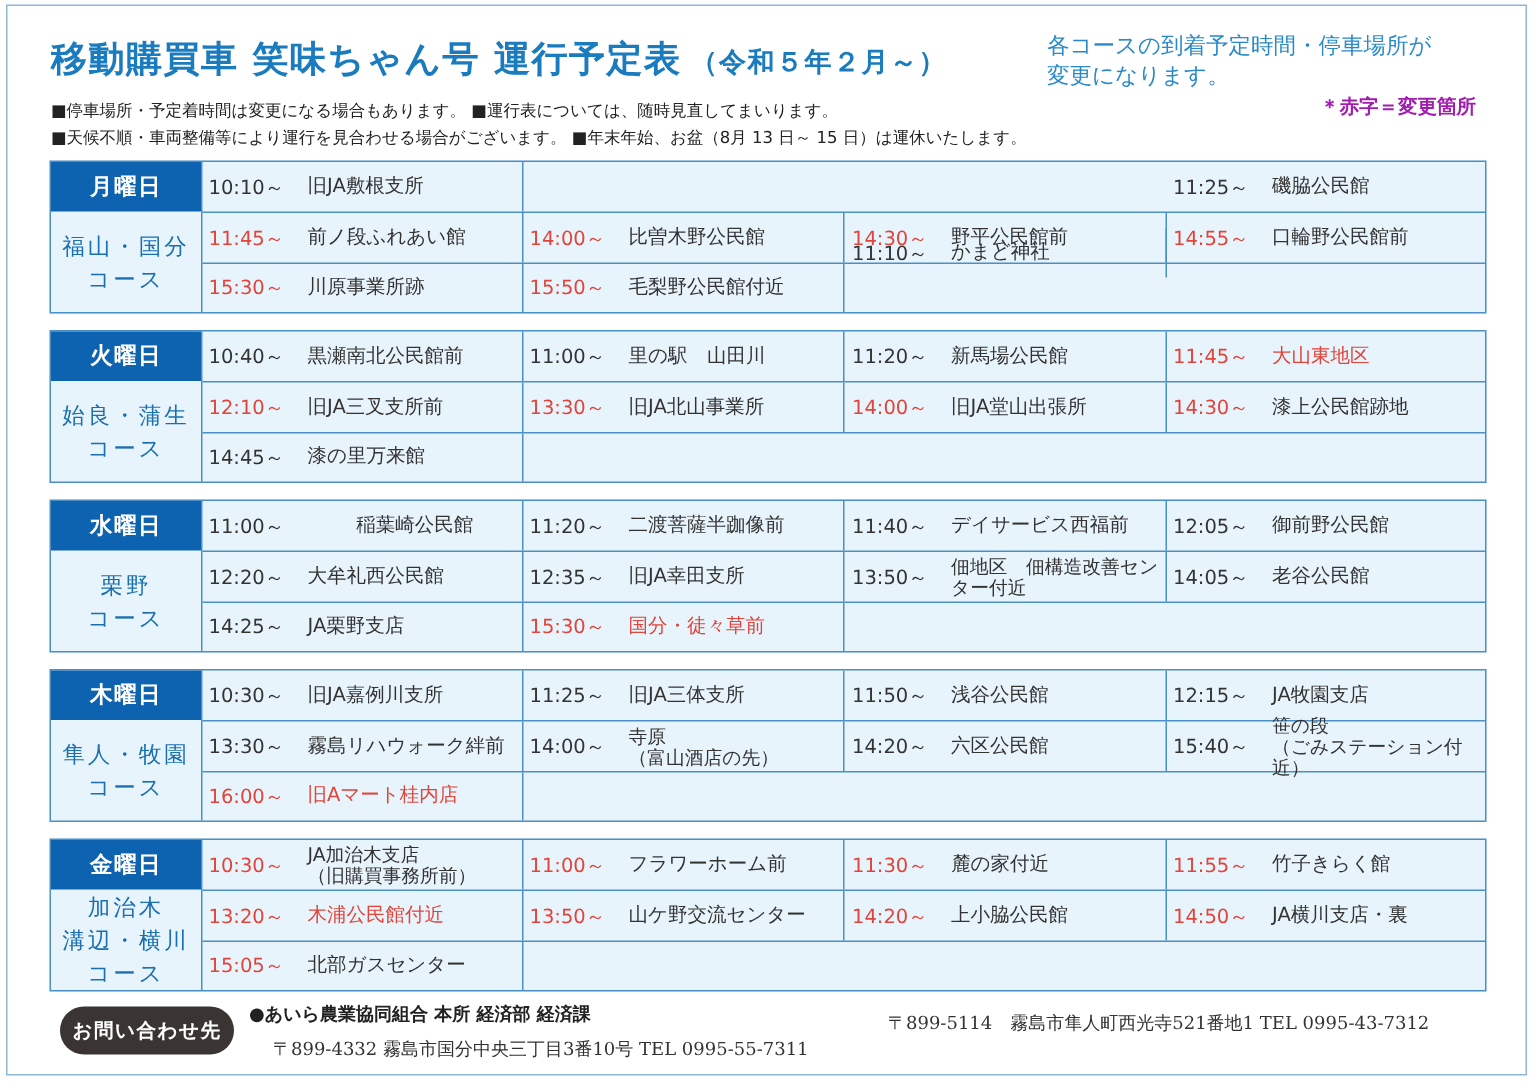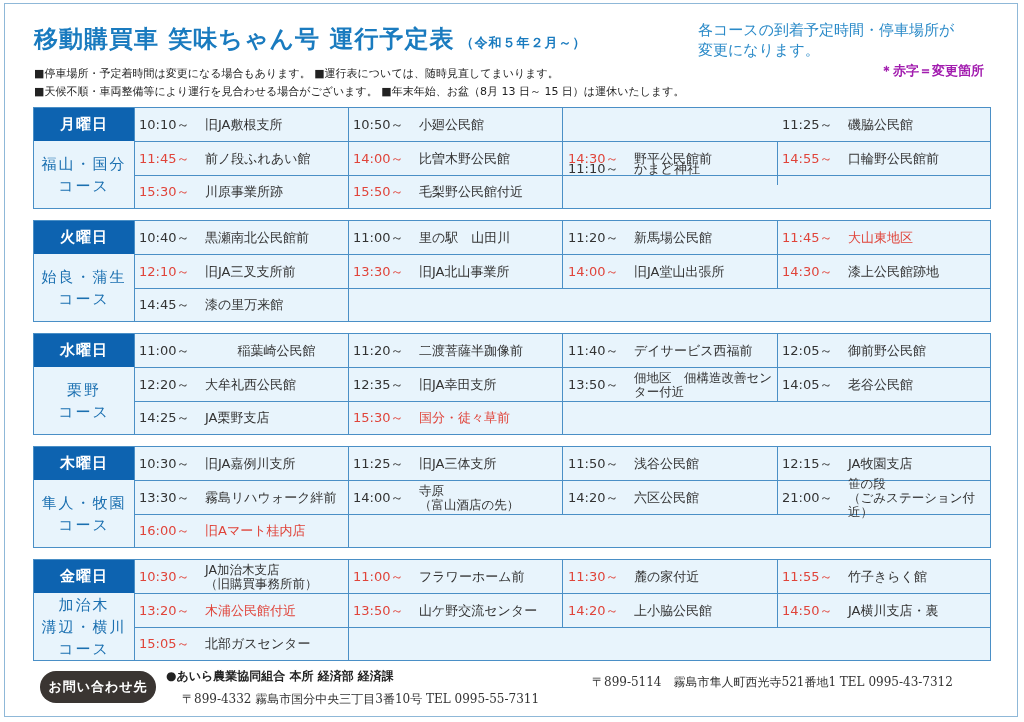--- a/index.html
+++ b/index.html
@@ -8,21 +8,21 @@
     font-family:"DejaVu Sans","Liberation Sans",sans-serif; color:#333;
   }
   .frame {
     position:absolute; left:4px; top:3px; width:1014px; height:714px;
     border:1px solid #8fb8d8; box-sizing:border-box;
   }
   .title {
     position:absolute; left:34px; top:23px; font-size:24px; font-weight:bold;
     color:#1a7bbf; letter-spacing:1px; white-space:nowrap;
   }
-  .title .sub { font-size:13px; font-weight:bold; margin-left:6px; letter-spacing:1px; }
+  .title .sub { font-size:18px; font-weight:bold; margin-left:6px; letter-spacing:1px; }
   .notice-blue {
     position:absolute; left:698px; top:20px; font-size:15px; color:#2a8ac8; line-height:20px;
     white-space:nowrap;
   }
   .legend-red {
     position:absolute; left:880px; top:62px; font-size:13px; color:#a21caf; font-weight:bold; white-space:nowrap;
   }
   .note {
     position:absolute; left:34px; font-size:11px; color:#222; white-space:nowrap;
   }
@@ -88,24 +88,20 @@
       <div class="course">
         <div>福山・国分</div>
         <div>コース</div>
       </div>
       <div class="grid">
         <div class="row" style="top: 0px;">
           <div class="cell" style="left: 0px;">
             <span class="time">10:10～</span>
             <span class="place" style="white-space: pre-line;">旧JA敷根支所</span>
           </div>
-          <div class="cell" style="left: 214px;">
-            <span class="time">10:50～</span>
-            <span class="place" style="white-space: pre-line;">小廻公民館</span>
-          </div>
           <div class="cell" style="left: 429px; margin-top: 44px;">
             <span class="time">11:10～</span>
             <span class="place" style="white-space: pre-line;">かまど神社</span>
           </div>
           <div class="cell c3" style="left: 643px;">
             <span class="time">11:25～</span>
             <span class="place" style="white-space: pre-line;">磯脇公民館</span>
           </div>
         </div>
         <div class="row" style="top: 34px;">
@@ -277,21 +273,21 @@
           <div class="cell" style="left: 214px;">
             <span class="time">14:00～</span>
             <span class="place" style="white-space: pre-line; font-size: 12.5px;">寺原
 （富山酒店の先）</span>
           </div>
           <div class="cell" style="left: 429px;">
             <span class="time">14:20～</span>
             <span class="place" style="white-space: pre-line;">六区公民館</span>
           </div>
           <div class="cell c3" style="left: 643px;">
-            <span class="time">21:00～</span>
+            <span class="time">15:40～</span>
             <span class="place" style="white-space: pre-line; font-size: 12.5px;">笹の段
 （ごみステーション付近）</span>
           </div>
         </div>
         <div class="row last" style="top: 68px; height: 32px;">
           <div class="cell" style="left: 0px; border-right: 1px solid rgb(74, 143, 198);">
             <span class="time red">16:00～</span>
             <span class="place red" style="white-space: pre-line;">旧Aマート桂内店</span>
           </div>
         </div>

